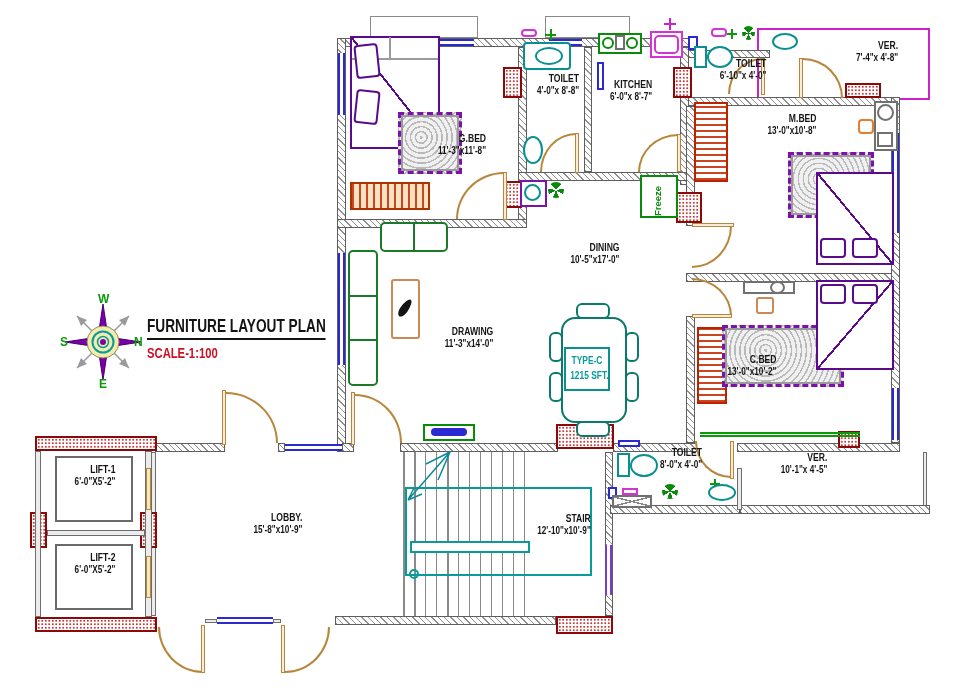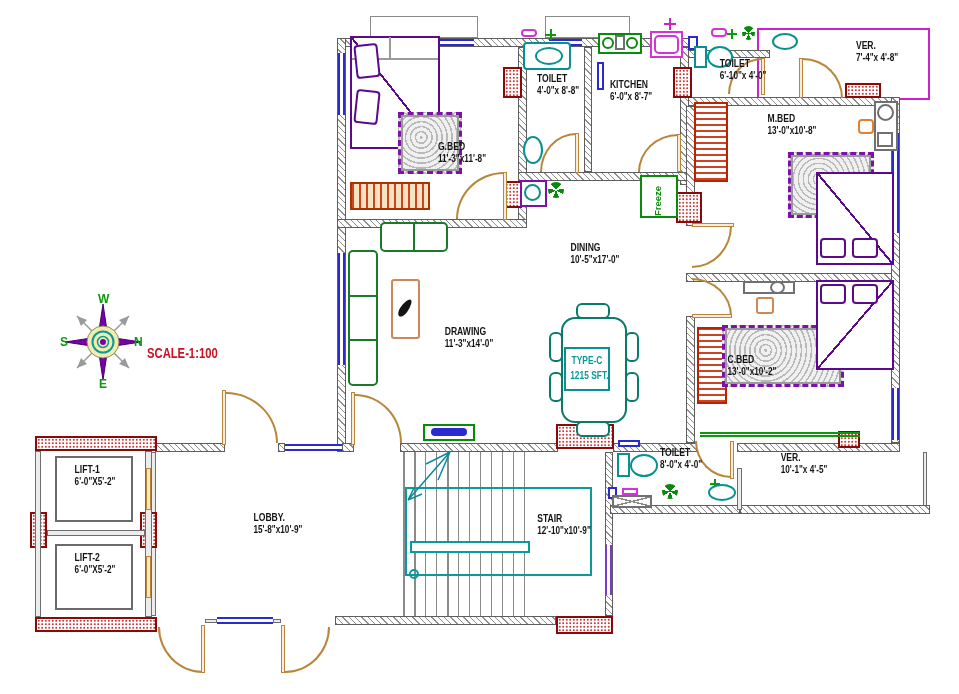--- a/index.html
+++ b/index.html
@@ -44,21 +44,21 @@
   .plus-g{background-image:linear-gradient(#0a9a0a,#0a9a0a),linear-gradient(#0a9a0a,#0a9a0a);background-size:100% 2px,2px 100%;background-position:center;background-repeat:no-repeat;}
   .plus-m{background-image:linear-gradient(#cc22cc,#cc22cc),linear-gradient(#cc22cc,#cc22cc);background-size:100% 2px,2px 100%;background-position:center;background-repeat:no-repeat;}
   .plant{border-radius:50%;background:conic-gradient(#0a8a0a 0 12%,transparent 12% 22%,#0a8a0a 22% 34%,transparent 34% 44%,#0a8a0a 44% 56%,transparent 56% 66%,#0a8a0a 66% 78%,transparent 78% 88%,#0a8a0a 88% 100%);}
   .xline{background-image:linear-gradient(to top right,transparent calc(50% - 0.8px),#858585 calc(50% - 0.8px) calc(50% + 0.8px),transparent calc(50% + 0.8px)),linear-gradient(to bottom right,transparent calc(50% - 0.8px),#858585 calc(50% - 0.8px) calc(50% + 0.8px),transparent calc(50% + 0.8px));}
   .liftbox{border:2px solid #6a6a6a;background:#fff;}
   .treads{background-image:repeating-linear-gradient(90deg,#8a8a8a 0 1.5px,transparent 1.5px 11px);}
   .tealline{border:2px solid #0a9a9a;background:transparent;}
   .gline{height:5px;border-top:2px solid #0a9a0a;border-bottom:2px solid #0a9a0a;}
   .magline{border:2px solid #cc22cc;background:#fff;}
   
-  .label{transform:translateX(-50%);text-align:left;color:#141414;font-weight:700;white-space:nowrap;}
+  .label{transform:translateX(-50%);text-align:right;color:#141414;font-weight:700;white-space:nowrap;}
   .rname{font-size:11px;transform:scaleX(.78);transform-origin:center;}
   .rdims{font-size:10.5px;transform:scaleX(.78);transform-origin:center;}
   .t1{font-size:19px;font-weight:700;color:#141414;border-bottom:2.5px solid #141414;padding-bottom:1px;transform:scaleX(.72);transform-origin:left center;white-space:nowrap;display:inline-block;}
   .tscale{font-size:15px;font-weight:700;color:#cc1122;transform:scaleX(.75);transform-origin:left center;display:inline-block;white-space:nowrap;}
   .typec{color:#0a9a9a;font-weight:700;font-size:10.5px;text-align:center;transform:scaleX(.8);white-space:nowrap;}
   .vtext{writing-mode:vertical-rl;transform:rotate(180deg);color:#0a8a0a;font-size:9.5px;font-weight:700;}
   .cletter{position:absolute;color:#0a9a0a;font-weight:700;font-size:12px;}
 </style>
 </head>
 <body>
@@ -244,21 +244,21 @@
   <div class="ab gold" style="left:146px;top:556px;width:5px;height:42px;"></div>
 
   <div class="ab treads" style="left:403px;top:452px;width:132px;height:164px;"></div>
   <div class="ab tealline" style="left:405px;top:487px;width:187px;height:89px;"></div>
   <div class="ab tealline" style="left:410px;top:541px;width:120px;height:12px;background:#fff;"></div>
   <div class="ab tealline" style="left:409px;top:569px;width:10px;height:10px;border-radius:50%;"></div>
   <svg class="ab" style="left:398px;top:448px;" width="56" height="58" viewBox="0 0 56 58">
     <path d="M52 4 L10 52 M52 4 L28 16 M52 4 L40 32 M10 52 L16 40 M10 52 L24 46" stroke="#0a8a9a" stroke-width="1.5" fill="none"></path>
   </svg>
 
-  <div class="ab label" style="left:462px;top:140px;">
+  <div class="ab label" style="left:462px;top:132px;">
     <div class="rname">G.BED</div>
     <div class="rdims">11'-3"x11'-8"</div>
   </div>
   <div class="ab label" style="left:558px;top:72px;">
     <div class="rname">TOILET</div>
     <div class="rdims">4'-0"x 8'-8"</div>
   </div>
   <div class="ab label" style="left:631px;top:78px;">
     <div class="rname">KITCHEN</div>
     <div class="rdims">6'-0"x 8'-7"</div>
@@ -305,20 +305,23 @@
   </div>
   <div class="ab label" style="left:95px;top:463px;">
     <div class="rname">LIFT-1</div>
     <div class="rdims">6'-0"X5'-2"</div>
   </div>
   <div class="ab label" style="left:95px;top:551px;">
     <div class="rname">LIFT-2</div>
     <div class="rdims">6'-0"X5'-2"</div>
   </div>
 
+  <div class="ab" style="left:147px;top:315px;">
+    <span class="t1">FURNITURE LAYOUT PLAN</span>
+  </div>
   <div class="ab" style="left:147px;top:344px;">
     <span class="tscale">SCALE-1:100</span>
   </div>
 
   <div class="ab" style="left:60px;top:294px;width:86px;height:96px;">
     <svg width="84" height="84" viewBox="0 0 84 84" style="position:absolute;left:1px;top:6px;">
       <path d="M16,16 L68,68 M68,16 L16,68" stroke="#9a9a9a" stroke-width="1.5"></path>
       <polygon points="16,16 26,20 20,26" fill="#9a9a9a"></polygon>
         <polygon points="68,16 58,20 64,26" fill="#9a9a9a"></polygon>
       <polygon points="16,68 26,64 20,58" fill="#9a9a9a"></polygon>

